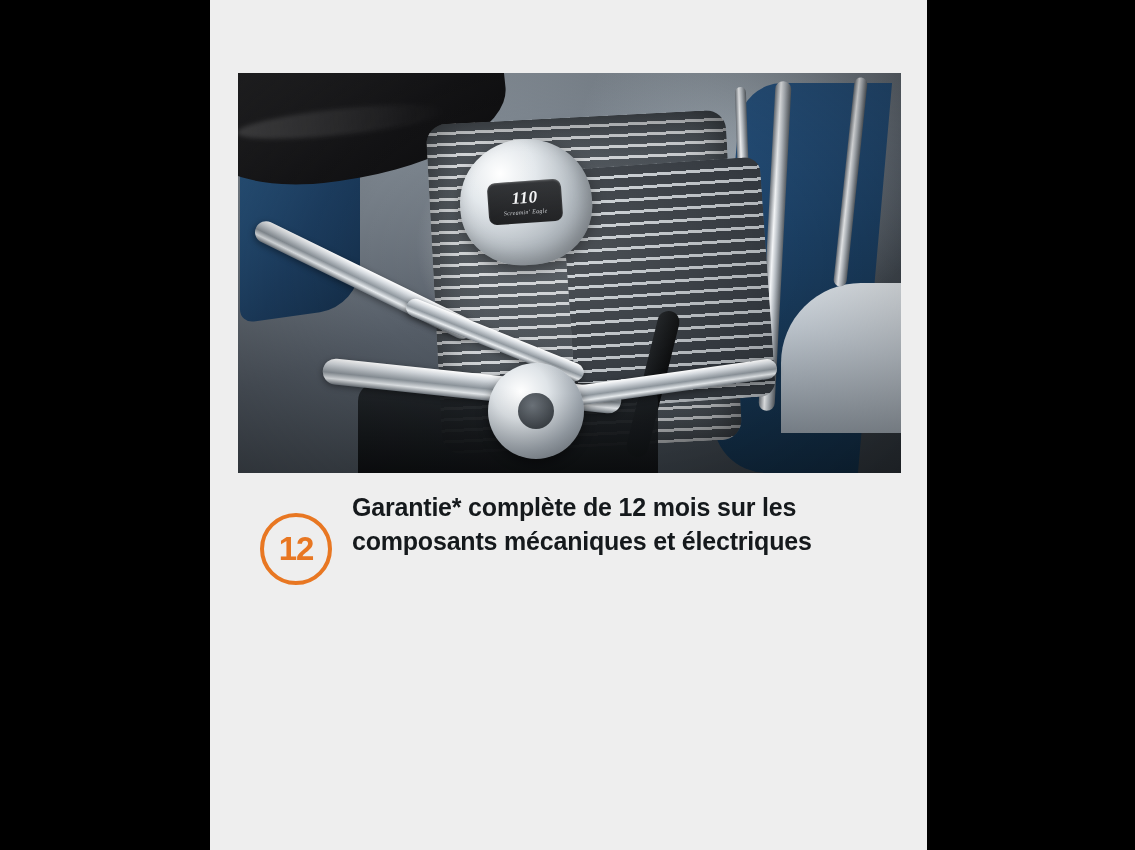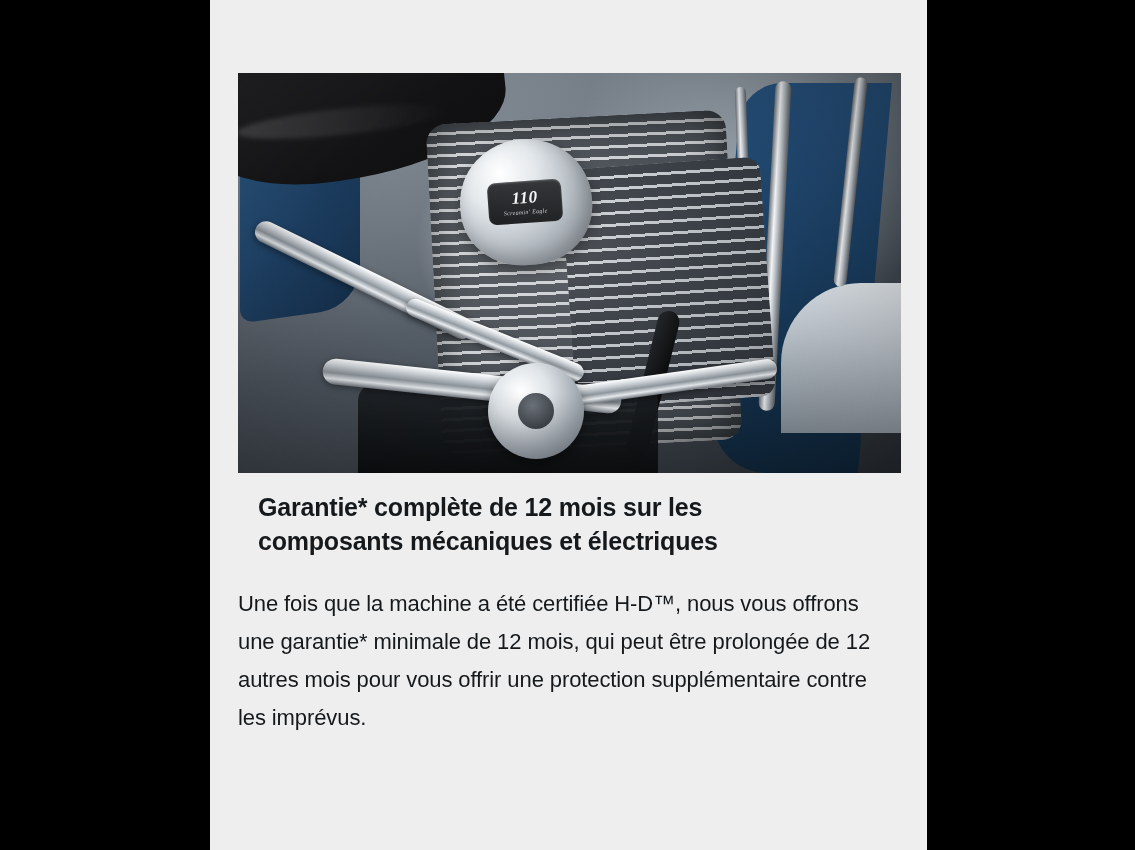--- a/index.html
+++ b/index.html
@@ -322,20 +322,20 @@
         <div class="air-cleaner">
           <div class="badge-plate">
             <div class="badge-num">110</div>
             <div class="badge-sub">Screamin' Eagle</div>
           </div>
         </div>
         <div class="photo-shade"></div>
       </div>
 
       <div class="heading-row">
+        <div class="step-circle">12</div>
         <div class="heading-text">Garantie* complète de 12 mois sur les composants mécaniques et électriques</div>
       </div>
 
-      <div class="body-text">Une fois que la machine a été certifiée H-D™, nous vous offrons une garantie* minimale de 12 mois, qui peut être prolongée de 12 autres mois pour vous offrir une protection supplémentaire contre les imprévus.</div>
 
     </div>
   </div>
 </div>
 
 </body></html>

